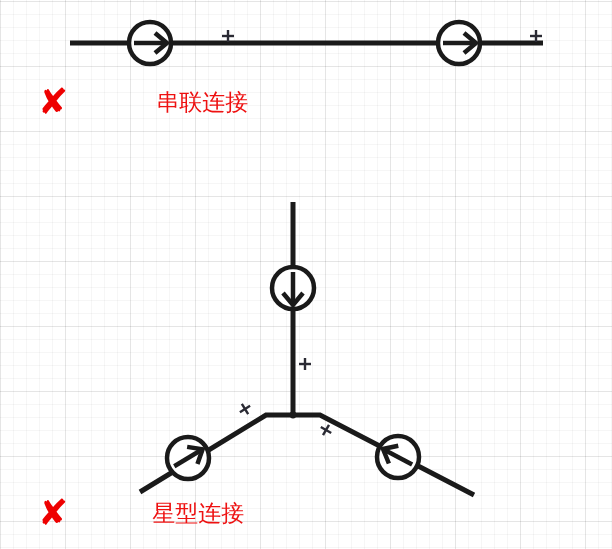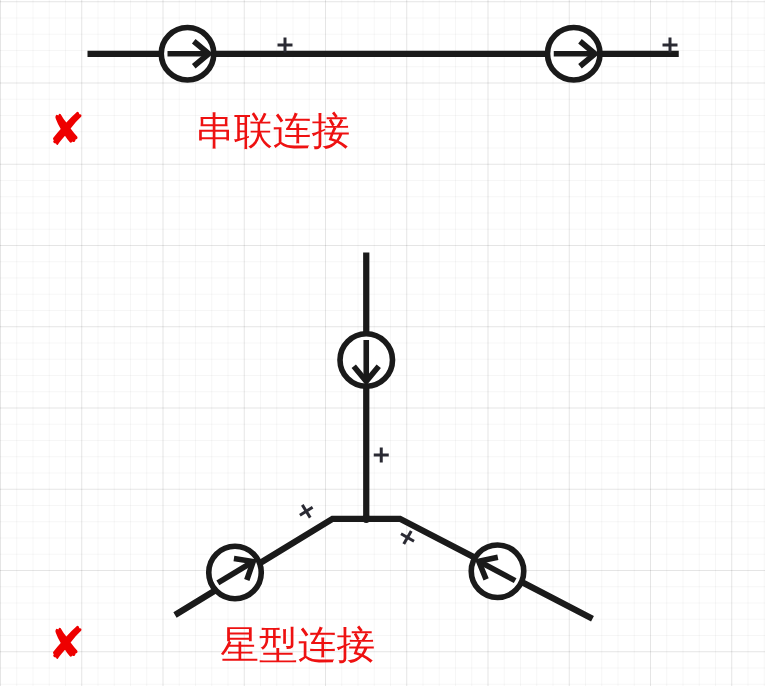--- a/index.html
+++ b/index.html
@@ -45,37 +45,37 @@
   }
   .x-mark {
     font-size: 36px;
     font-weight: bold;
     color: #ee0000;
     line-height: 1;
     font-family: "DejaVu Sans", sans-serif;
     letter-spacing: 0;
   }
   .cn-label {
-    font-size: 31px;
+    font-size: 23px;
     color: #ee1111;
     font-family: "DejaVu Sans", sans-serif;
     font-weight: normal;
     white-space: nowrap;
     padding-left: 24px;
   }
   #series-label {
     left: 38px;
     top: 84px;
   }
   #series-label .cn-label { margin-left: 64px; }
   #star-label {
     left: 38px;
     top: 495px;
   }
-  #star-label .cn-label { margin-left: 84px; }
+  #star-label .cn-label { margin-left: 60px; }
 </style>
 </head>
 <body>
 
 <div id="canvas">
 
   <svg id="diagram" viewBox="0 0 612 549" xmlns="http://www.w3.org/2000/svg">
 
     <g>
 

